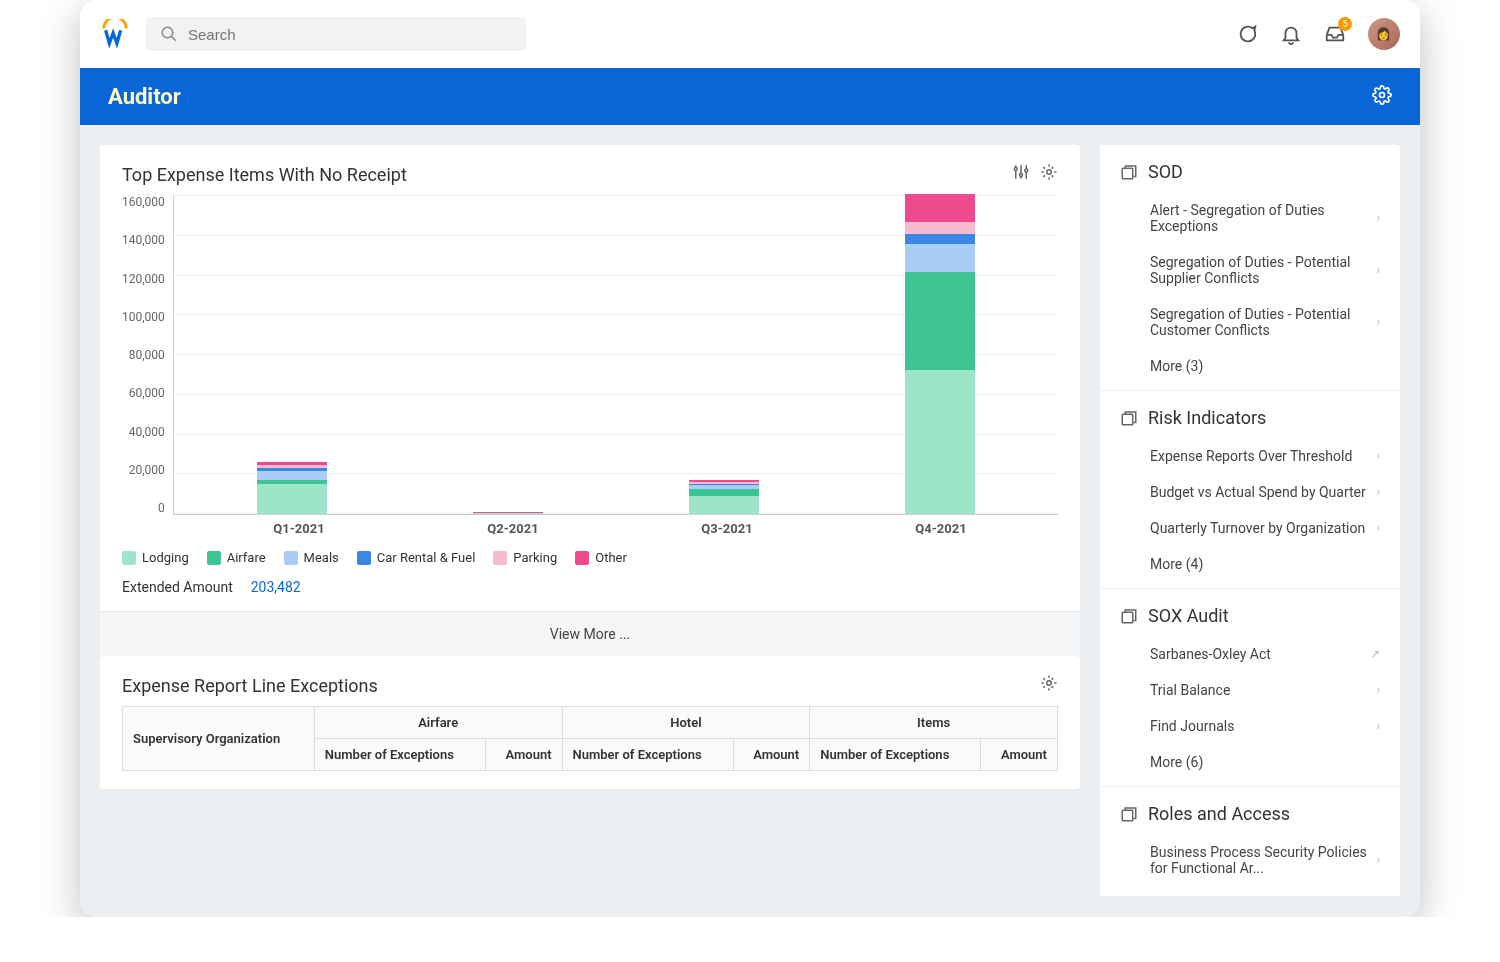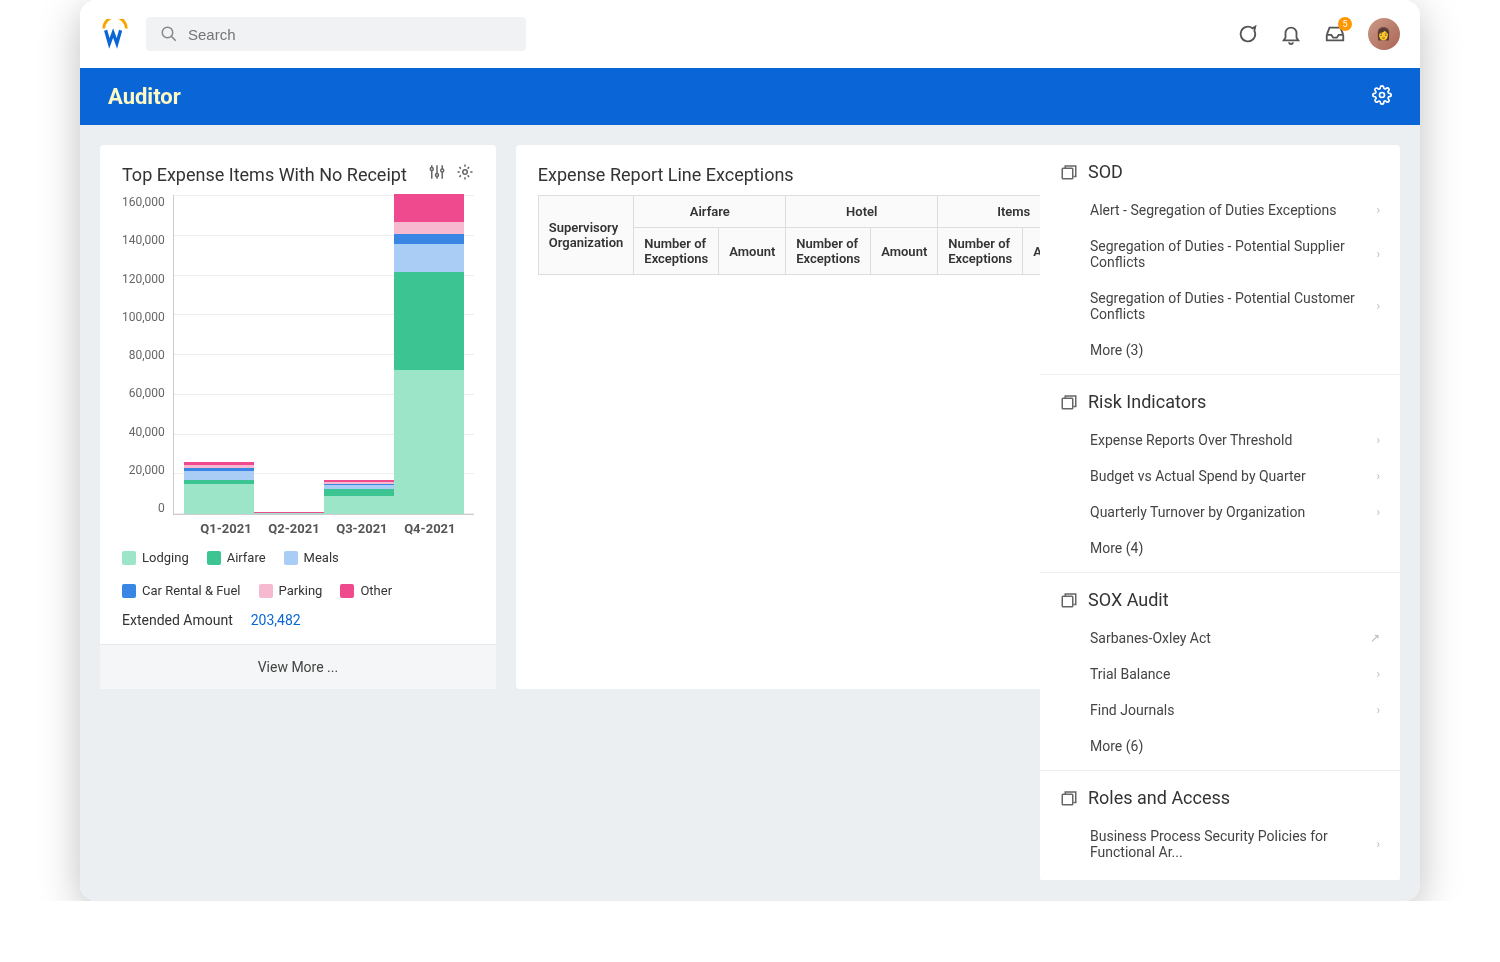--- a/index.html
+++ b/index.html
@@ -18,22 +18,22 @@
     .badge { position: absolute; top: -6px; right: -6px; background: #ff9800; color: #fff; border-radius: 10px; font-size: 9px; min-width: 14px; height: 14px; display: flex; align-items: center; justify-content: center; padding: 0 3px; }
     .avatar { width: 32px; height: 32px; border-radius: 50%; background: linear-gradient(135deg,#c98,#a65); display:flex;align-items:center;justify-content:center;color:#fff;font-size:12px; }
     
     
     .page-header { background: #0a66d6; color: #fef9c3; padding: 16px 28px; display: flex; align-items: center; justify-content: space-between; }
     .page-header h1 { font-size: 22px; font-weight: 700; }
     .page-header .gear { cursor: pointer; }
     
     
     .body { display: flex; background: #eceff1; padding: 20px; gap: 20px; align-items: flex-start; }
-    .main-col { flex: 1; display: flex; flex-direction: row; gap: 20px; min-width: 0; }
-    .side-col { width: 360px; background: #fff; border-radius: 4px; overflow: hidden; }
+    .main-col { flex: 1; display: flex; flex-direction: column; min-width: 0; }
+    .side-col { width: 300px; background: #fff; border-radius: 4px; overflow: hidden; }
     
     .card { background: #fff; border-radius: 4px; padding: 18px 22px; }
     .card-header { display: flex; align-items: center; justify-content: space-between; margin-bottom: 10px; }
     .card-title { font-size: 18px; color: #333; font-weight: 400; }
     .card-actions { display: flex; gap: 10px; color: #666; }
     .card-actions .action { cursor: pointer; }
     
     
     .chart-wrap { display:flex; }
     .y-axis { display:flex; flex-direction:column; justify-content:space-between; align-items:flex-end; padding-right:8px; height: 320px; font-size:12px; color:#666; }

